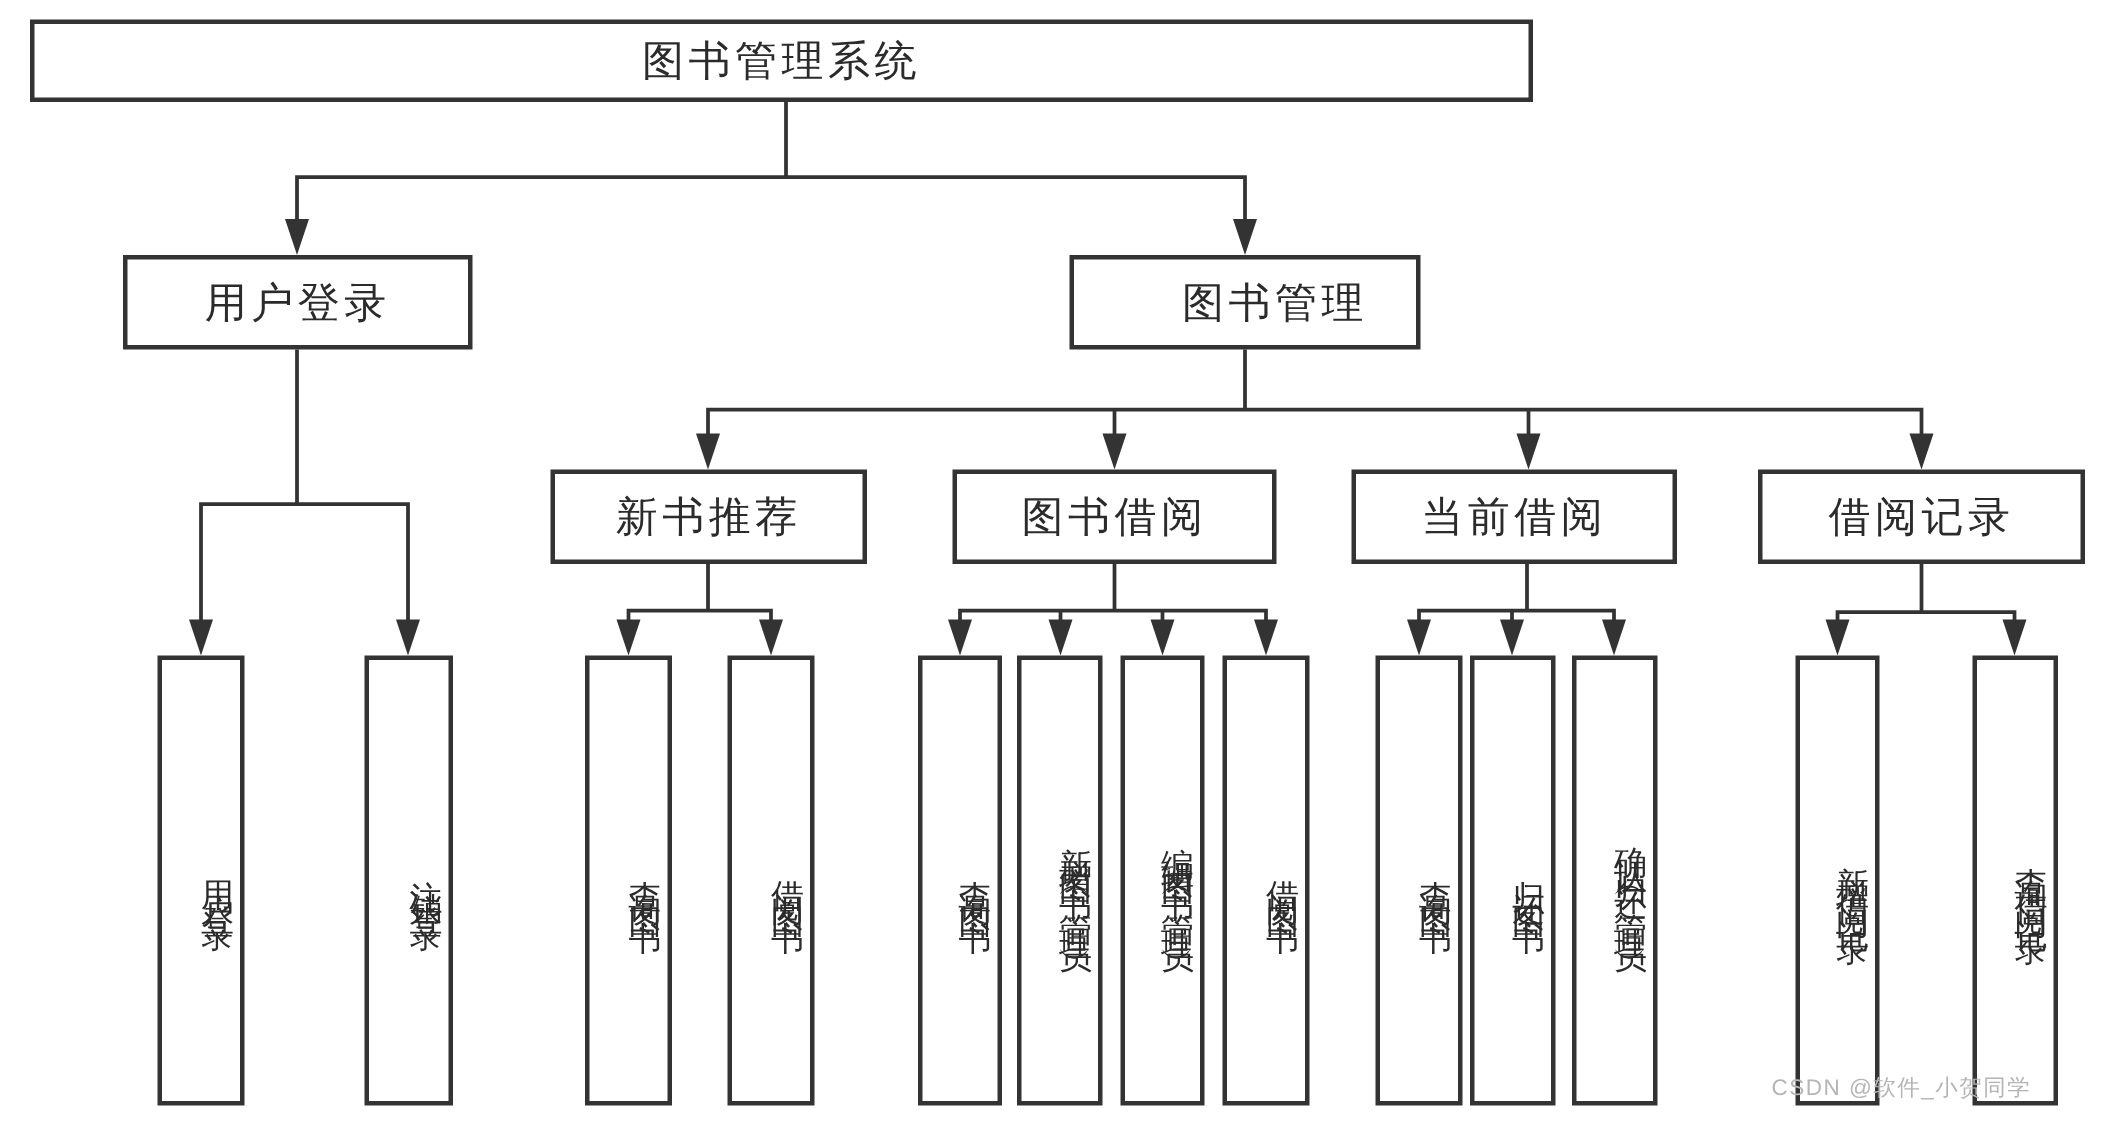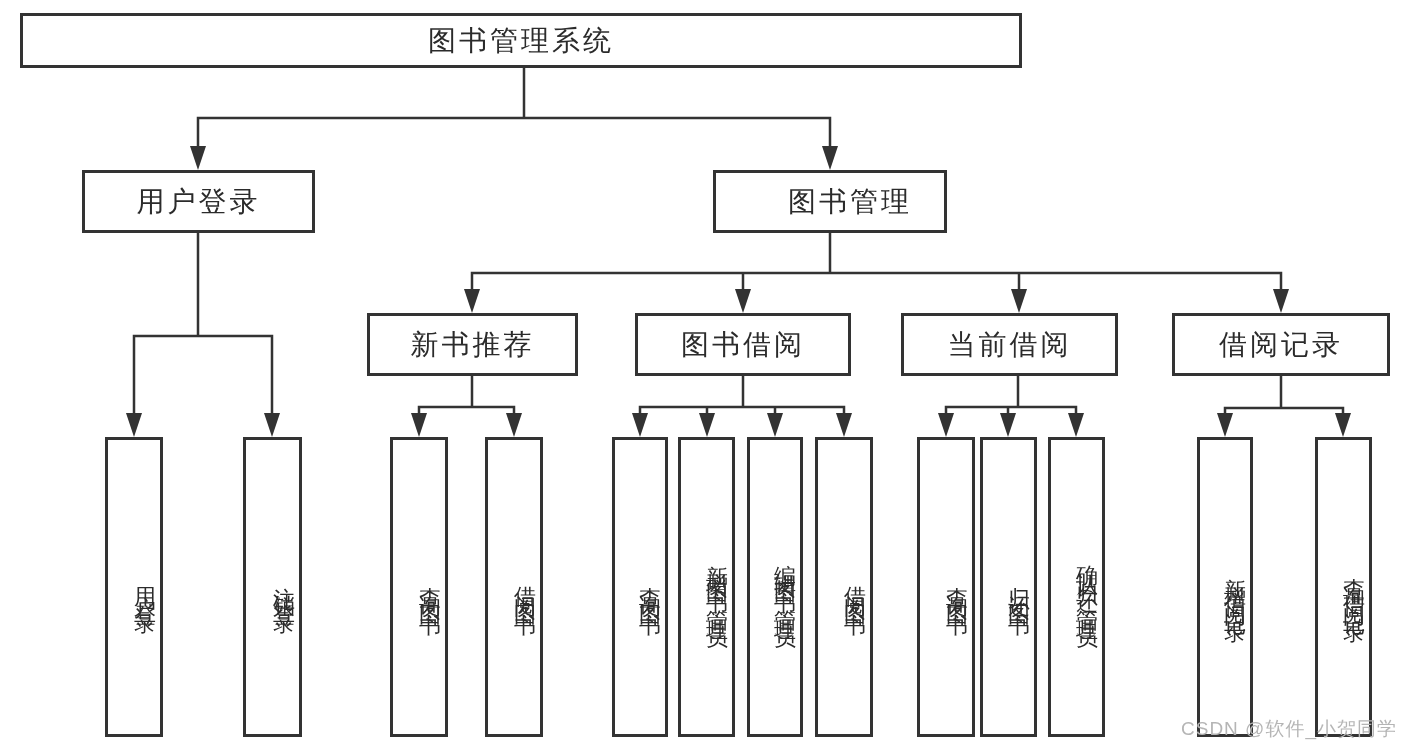--- a/index.html
+++ b/index.html
@@ -50,21 +50,21 @@
     text-align: center;
     font-size: 22px;
     letter-spacing: 9px;
     z-index: 2;
   }
   .watermark {
     position: absolute;
     left: 1181px;
     top: 716px;
     color: #b5b5b5;
-    font-size: 19px;
+    font-size: 15px;
     letter-spacing: 1px;
     z-index: 3;
     white-space: nowrap;
   }
 </style>
 </head>
 <body>
 
 <div id="stage">
 

